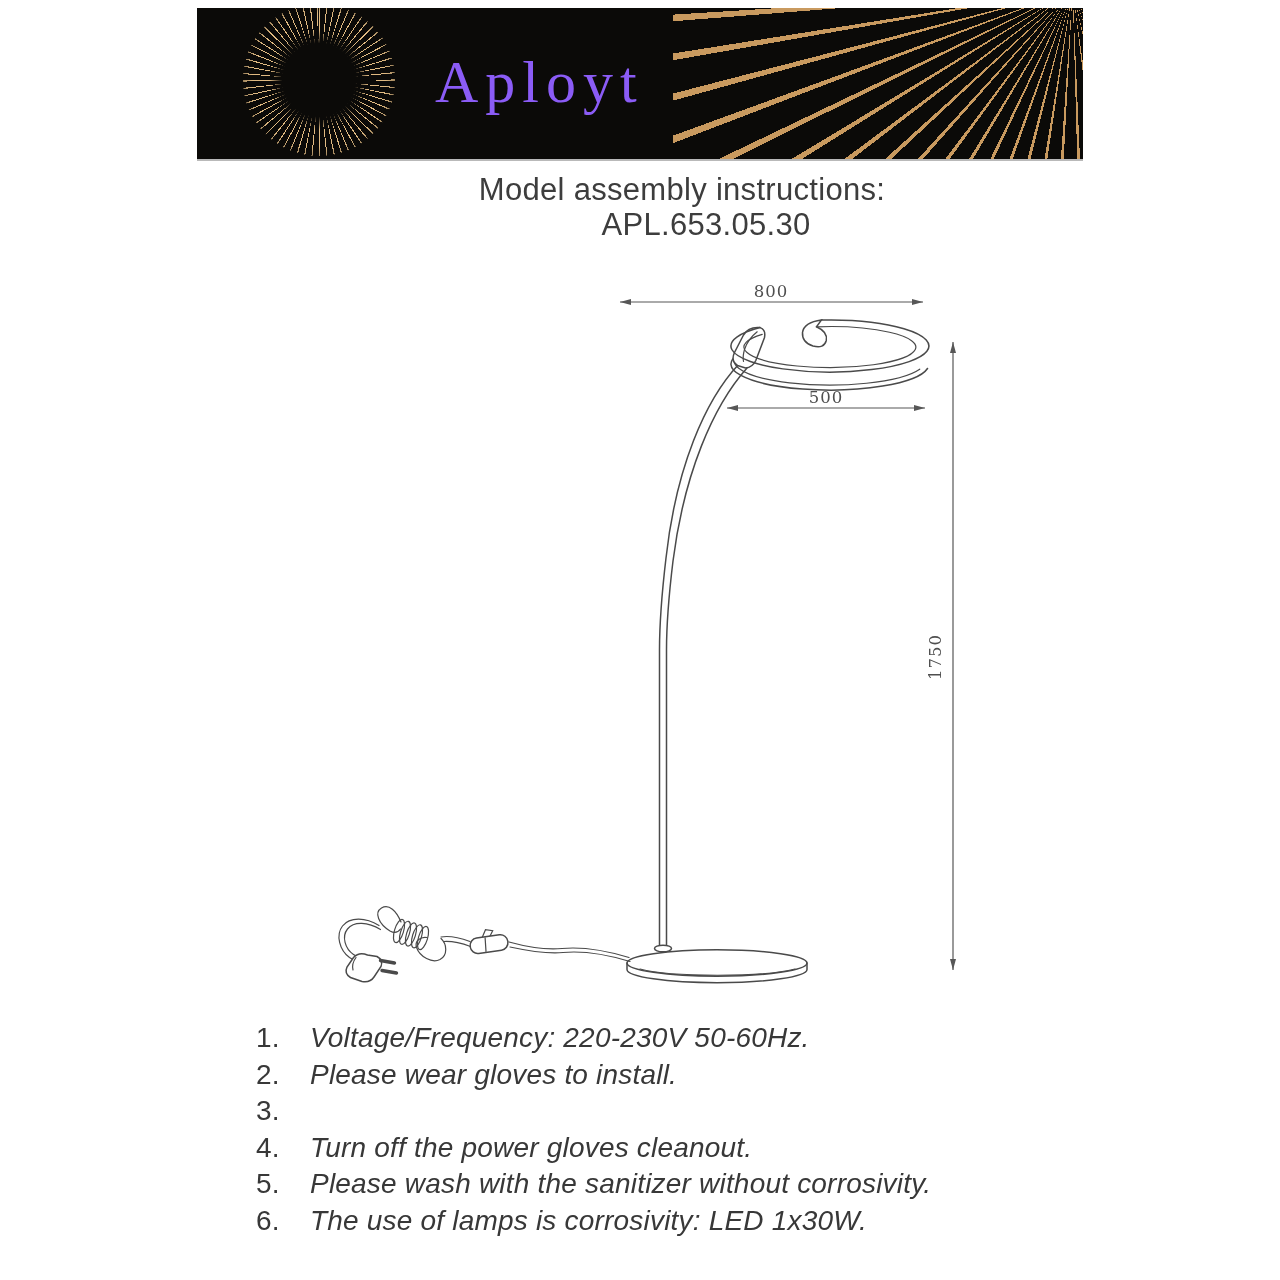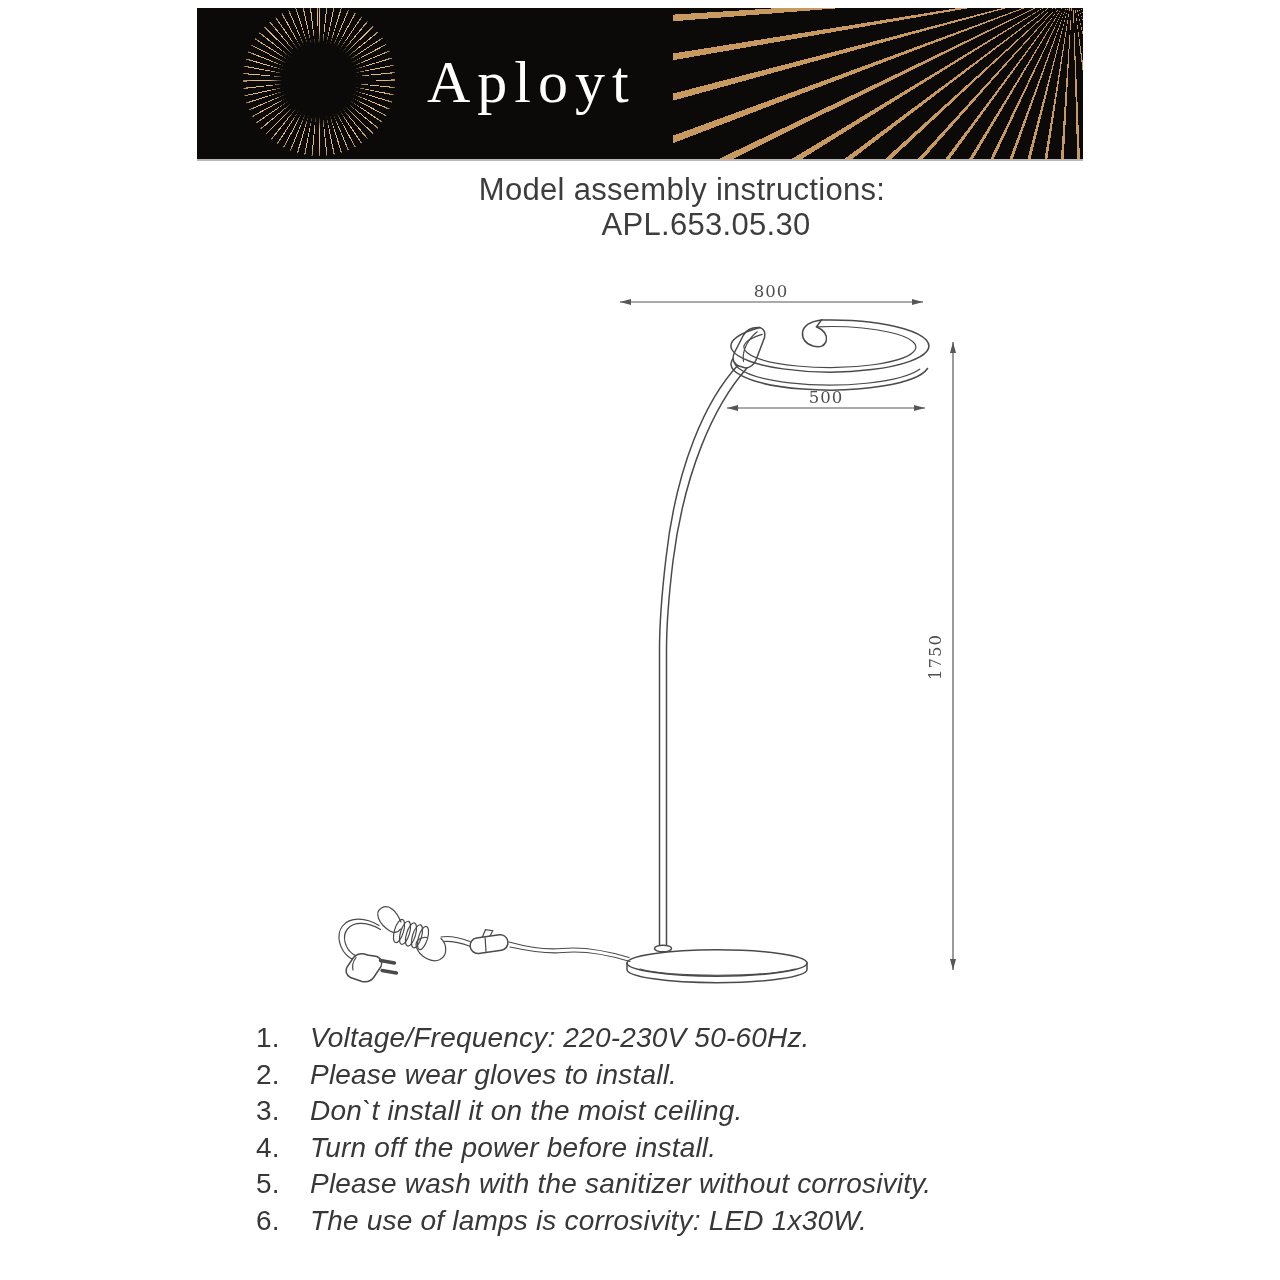--- a/index.html
+++ b/index.html
@@ -15,23 +15,23 @@
   .sunburst{
     position:absolute;left:46px;top:-4px;width:152px;height:152px;border-radius:50%;
     background:repeating-conic-gradient(#e0ba82 0deg 0.9deg, rgba(224,186,130,0) 0.9deg 5.6deg);
   }
   .sunburst::after{
     content:"";position:absolute;inset:0;border-radius:50%;
     background:radial-gradient(circle at 50% 50%,
       #0b0a08 0 34%, rgba(11,10,8,0) 46% 62%, #0b0a08 90%);
   }
   .brand{
-    position:absolute;left:230px;top:40px;
+    position:absolute;left:238px;top:40px;
     font-family:"Liberation Serif", serif;font-size:60px;font-weight:400;
-    letter-spacing:7px;color:#ffffff;
+    letter-spacing:7px;color:#8b5cf6;
   }
   .corner-rays{
     position:absolute;top:-130px;right:-130px;width:540px;height:430px;
     background:repeating-conic-gradient(from 150deg at 74% 26%,
       #c99a5f 0deg 0.95deg, rgba(201,154,95,0) 0.95deg 5.5deg);
   }
   
   .title-line{
     position:absolute;left:0;width:1280px;text-align:center;
     color:#3d3d3d;font-size:31px;font-weight:500;letter-spacing:0.3px;margin-left:42px;
@@ -156,25 +156,24 @@
   <div class="li">
     <span class="num">1.</span>
     <span class="txt">Voltage/Frequency: 220-230V 50-60Hz.</span>
   </div>
   <div class="li">
     <span class="num">2.</span>
     <span class="txt">Please wear gloves to install.</span>
   </div>
   <div class="li">
     <span class="num">3.</span>
-    <span class="txt">Don`t install it on the moist ceiling.</span>
   </div>
   <div class="li">
     <span class="num">4.</span>
-    <span class="txt">Turn off the power before install.</span>
+    <span class="txt">Turn off the power gloves cleanout.</span>
   </div>
   <div class="li">
     <span class="num">5.</span>
     <span class="txt">Please wash with the sanitizer without corrosivity.</span>
   </div>
   <div class="li">
     <span class="num">6.</span>
     <span class="txt">The use of lamps is corrosivity: LED 1x30W.</span>
   </div>
 </div>

